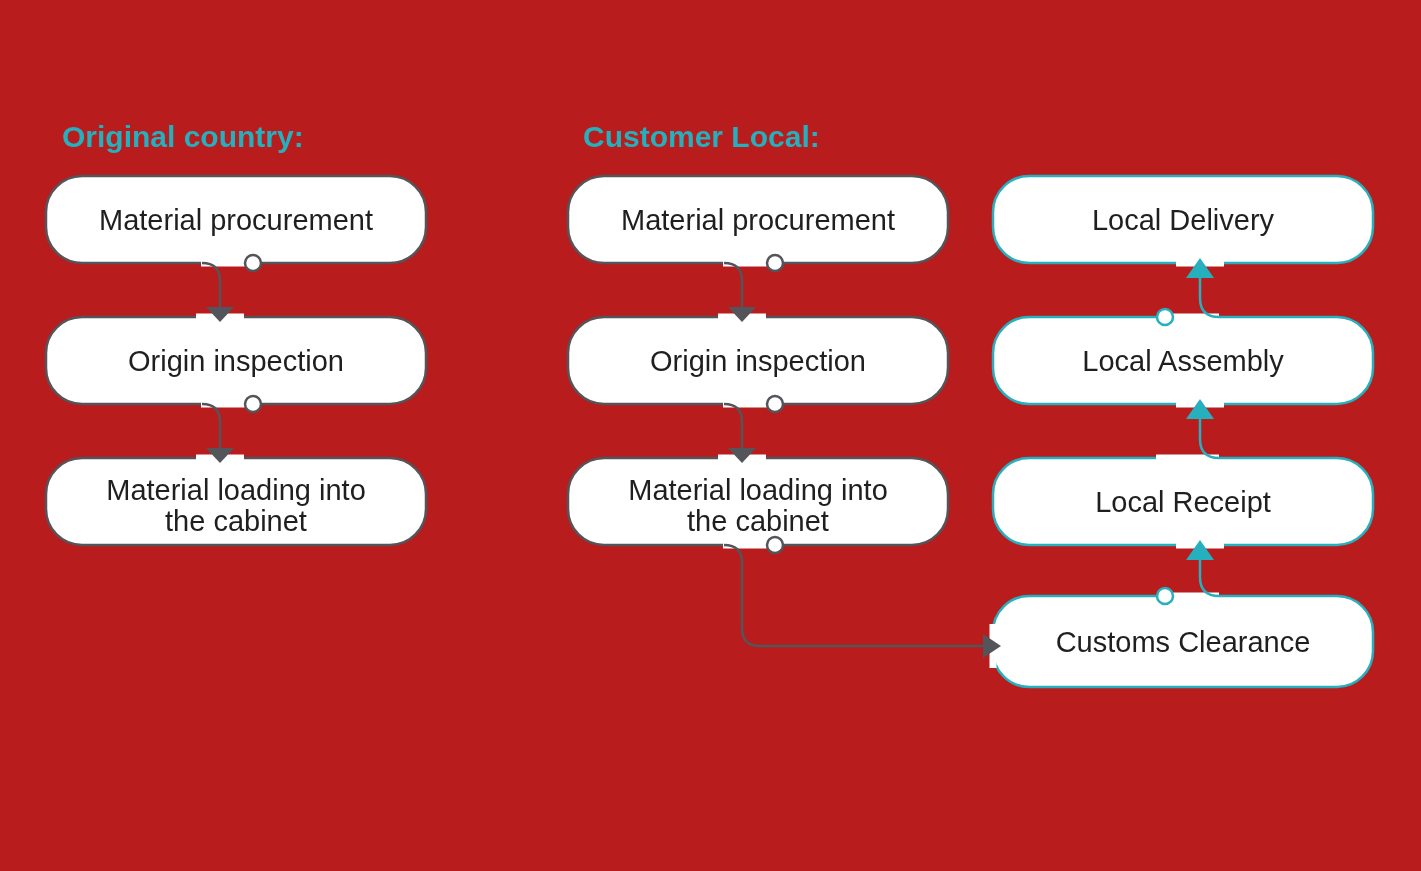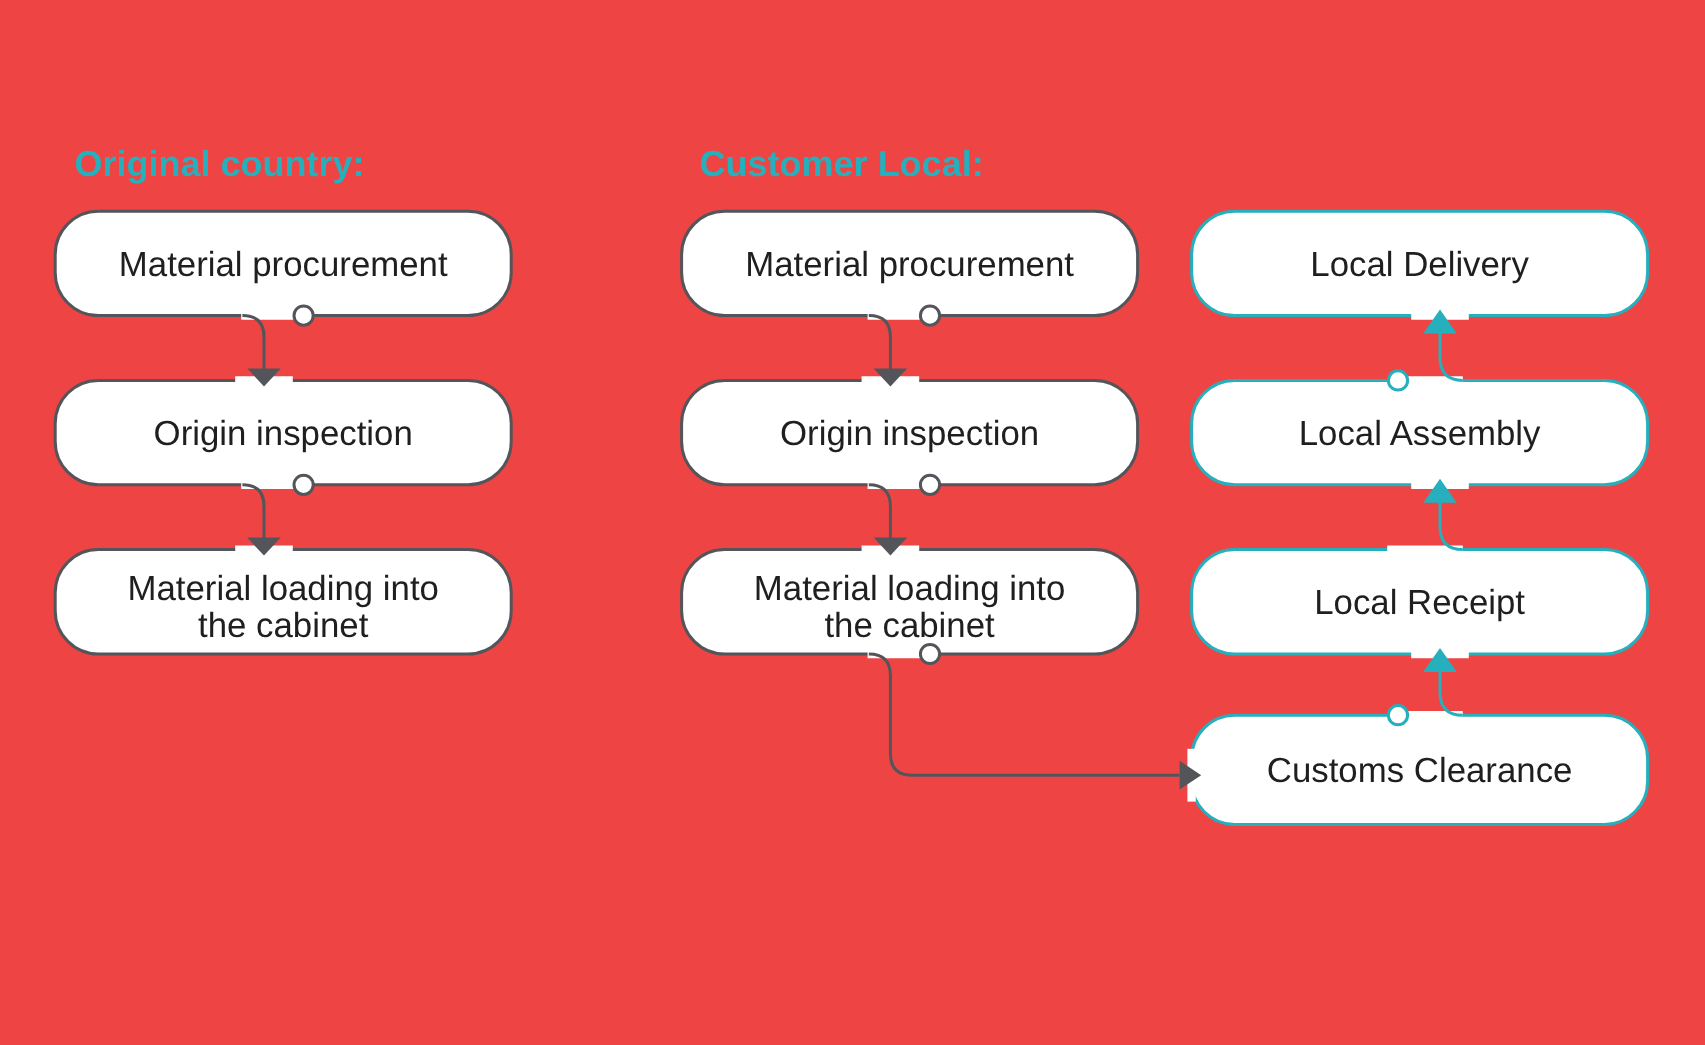--- a/index.html
+++ b/index.html
@@ -5,21 +5,21 @@
   :root {
     --teal: #26AFBD;
     --gray: #54555A;
     --text: #1F1F1F;
   }
   html, body { margin: 0; padding: 0; background: #ffffff; }
   .canvas {
     position: relative;
     width: 1421px;
     height: 871px;
-    background: #ef4444;
+    background: #b91c1c;
     overflow: hidden;
   }
   svg { display: block; }
   text {
     font-family: "Liberation Sans", "DejaVu Sans", sans-serif;
     fill: var(--text);
   }
   .heading {
     font-size: 30px;
     font-weight: 700;

